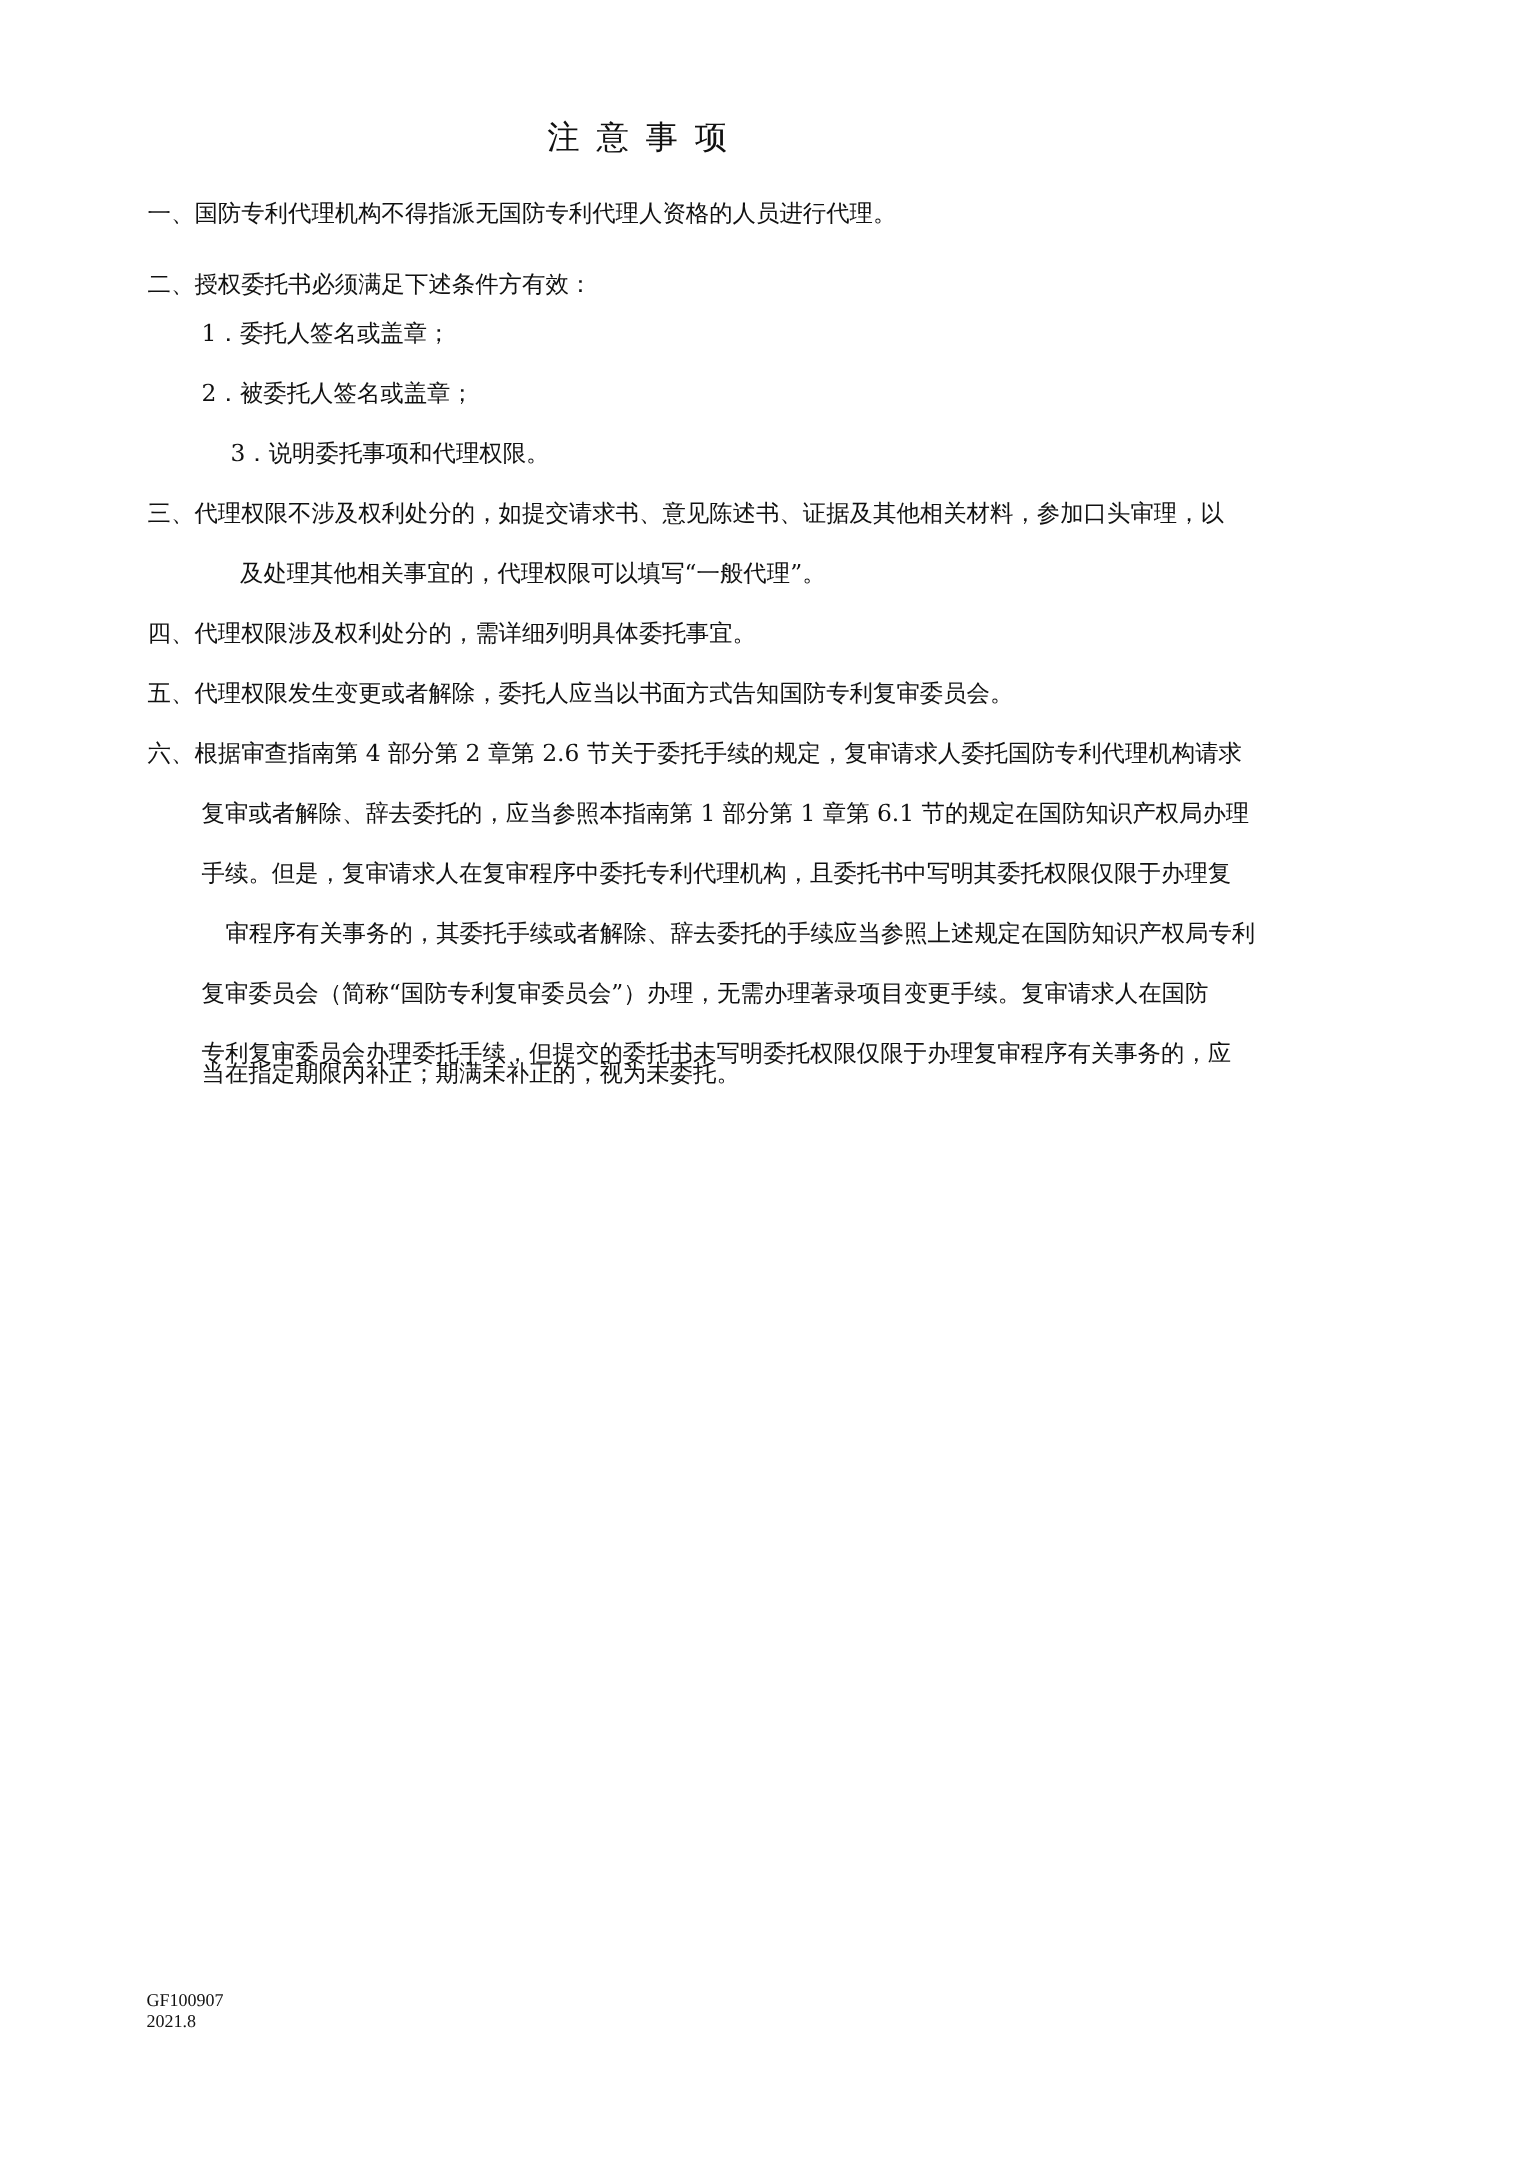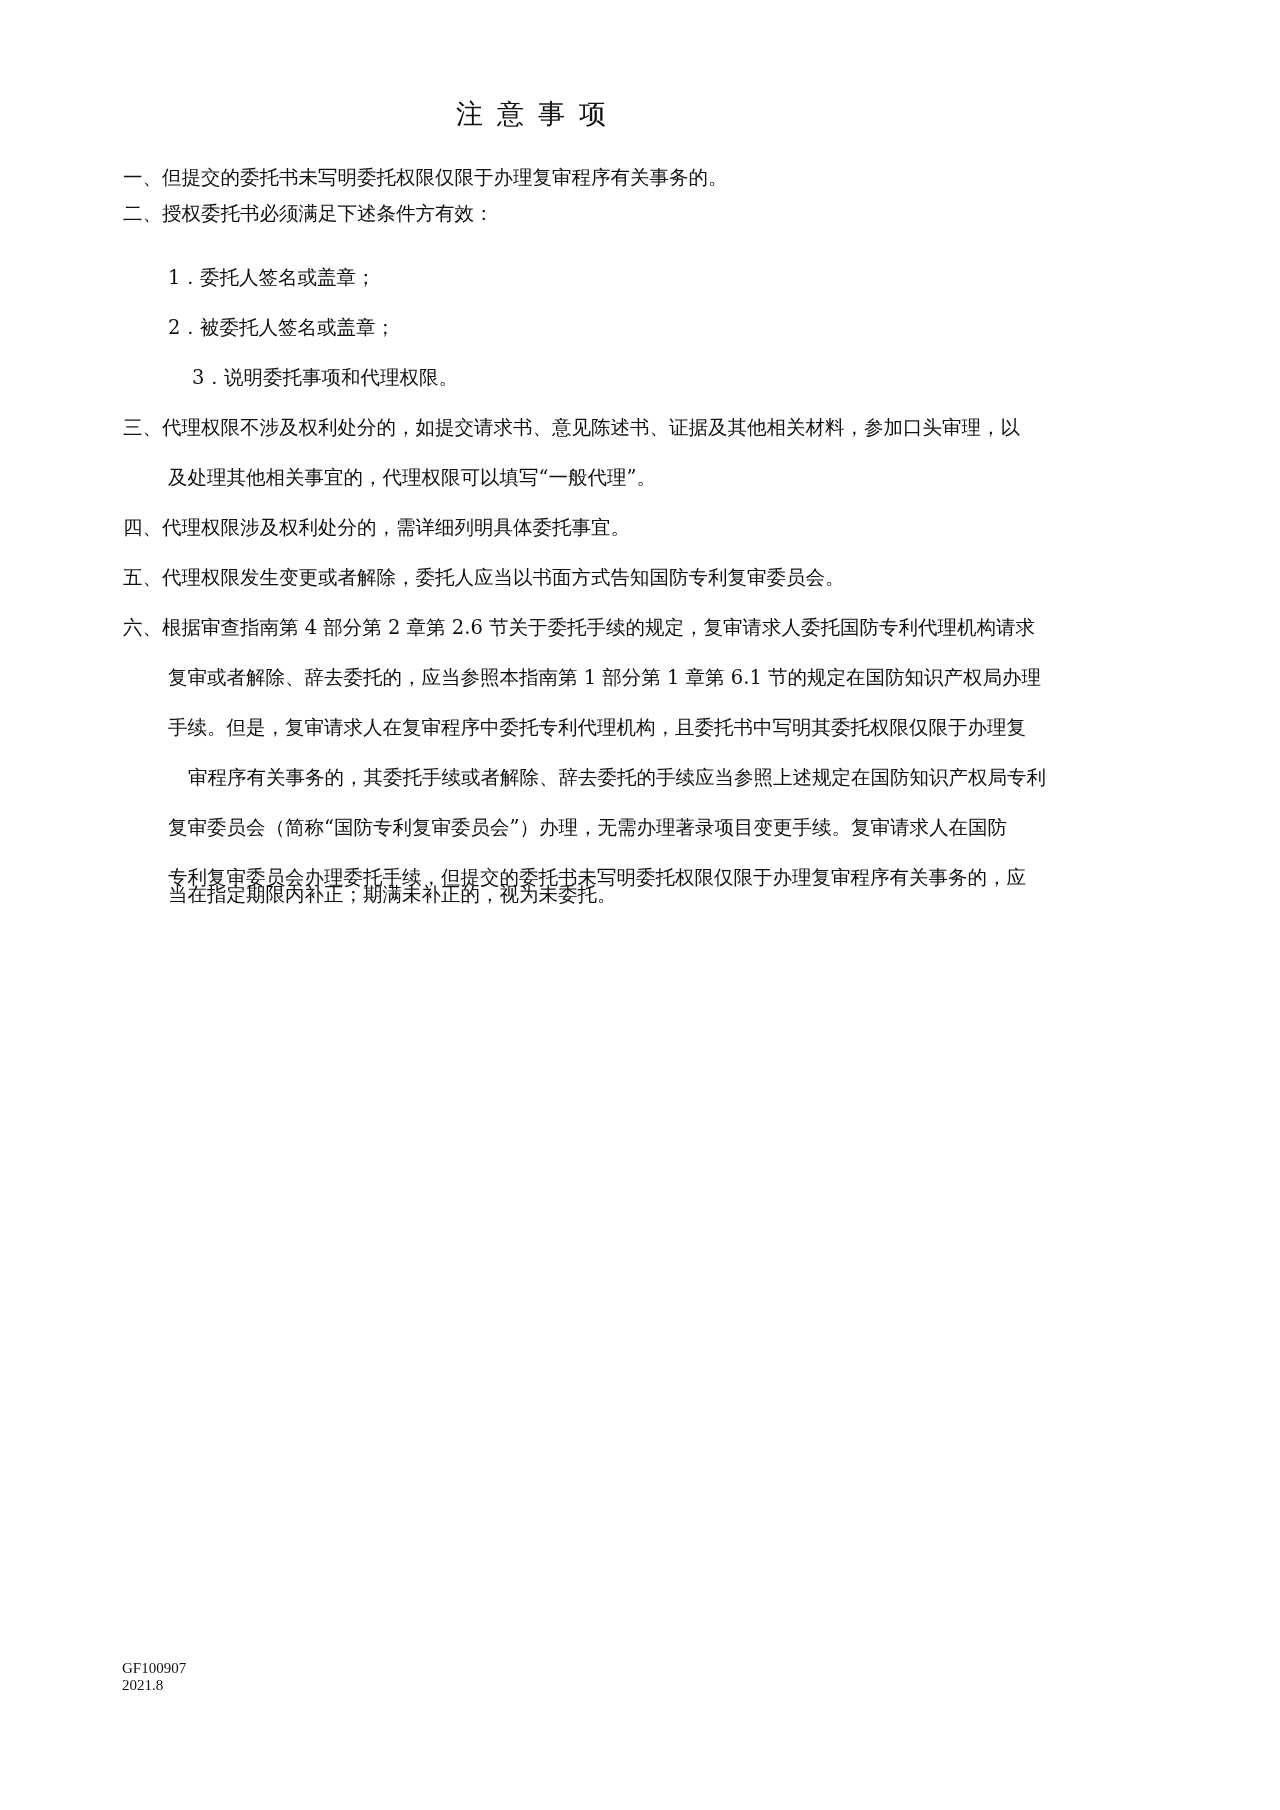--- a/index.html
+++ b/index.html
@@ -12,27 +12,27 @@
   .sub{left:168px;}
   .footer{position:absolute;left:122px;top:1660px;font-family:Liberation Serif, serif;
           font-size:15px;line-height:17px;}
 </style>
 </head>
 <body>
 
 <div class="title">注意事项</div>
 
 <div id="lines">
-  <div class="line" style="top: 163px;">一、但提交的委托书未写明委托权限仅限于办理复审程序有关事务的。</div>
-  <div class="line" style="top: 200px; font-family: Liberation Mono, monospace;">二、授权委托书必须满足下述条件方有效：</div>
+  <div class="line" style="top: 163px;">一、国防专利代理机构不得指派无国防专利代理人资格的人员进行代理。</div>
+  <div class="line" style="top: 222px;">二、授权委托书必须满足下述条件方有效：</div>
   <div class="line sub" style="top: 263px;">1．委托人签名或盖章；</div>
   <div class="line sub" style="top: 313px;">2．被委托人签名或盖章；</div>
   <div class="line sub" style="top: 363px; margin-left: 24px;">3．说明委托事项和代理权限。</div>
   <div class="line" style="top: 413px;">三、代理权限不涉及权利处分的，如提交请求书、意见陈述书、证据及其他相关材料，参加口头审理，以</div>
-  <div class="line cont" style="top: 463px;">及处理其他相关事宜的，代理权限可以填写“一般代理”。</div>
+  <div class="line cont" style="top: 463px; margin-left: 32px;">及处理其他相关事宜的，代理权限可以填写“一般代理”。</div>
   <div class="line" style="top: 513px;">四、代理权限涉及权利处分的，需详细列明具体委托事宜。</div>
   <div class="line" style="top: 563px;">五、代理权限发生变更或者解除，委托人应当以书面方式告知国防专利复审委员会。</div>
   <div class="line" style="top: 613px;">六、根据审查指南第 4 部分第 2 章第 2.6 节关于委托手续的规定，复审请求人委托国防专利代理机构请求</div>
   <div class="line cont" style="top: 663px;">复审或者解除、辞去委托的，应当参照本指南第 1 部分第 1 章第 6.1 节的规定在国防知识产权局办理</div>
   <div class="line cont" style="top: 713px;">手续。但是，复审请求人在复审程序中委托专利代理机构，且委托书中写明其委托权限仅限于办理复</div>
   <div class="line cont" style="top: 763px; margin-left: 20px;">审程序有关事务的，其委托手续或者解除、辞去委托的手续应当参照上述规定在国防知识产权局专利</div>
   <div class="line cont" style="top: 813px;">复审委员会（简称“国防专利复审委员会”）办理，无需办理著录项目变更手续。复审请求人在国防</div>
   <div class="line cont" style="top: 863px;">专利复审委员会办理委托手续，但提交的委托书未写明委托权限仅限于办理复审程序有关事务的，应</div>
   <div class="line cont" style="top: 880px;">当在指定期限内补正；期满未补正的，视为未委托。</div>
 </div>

